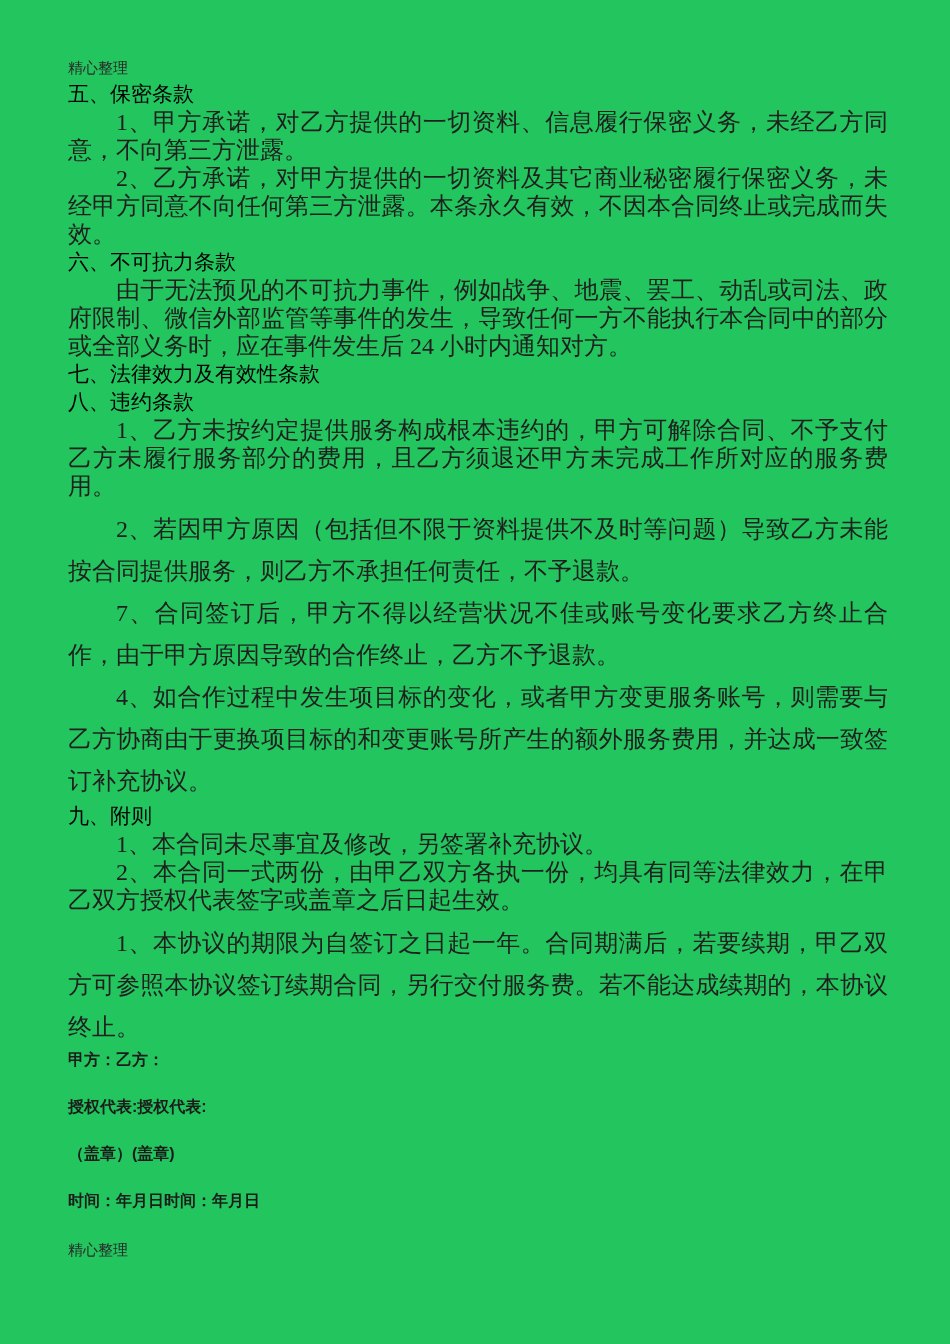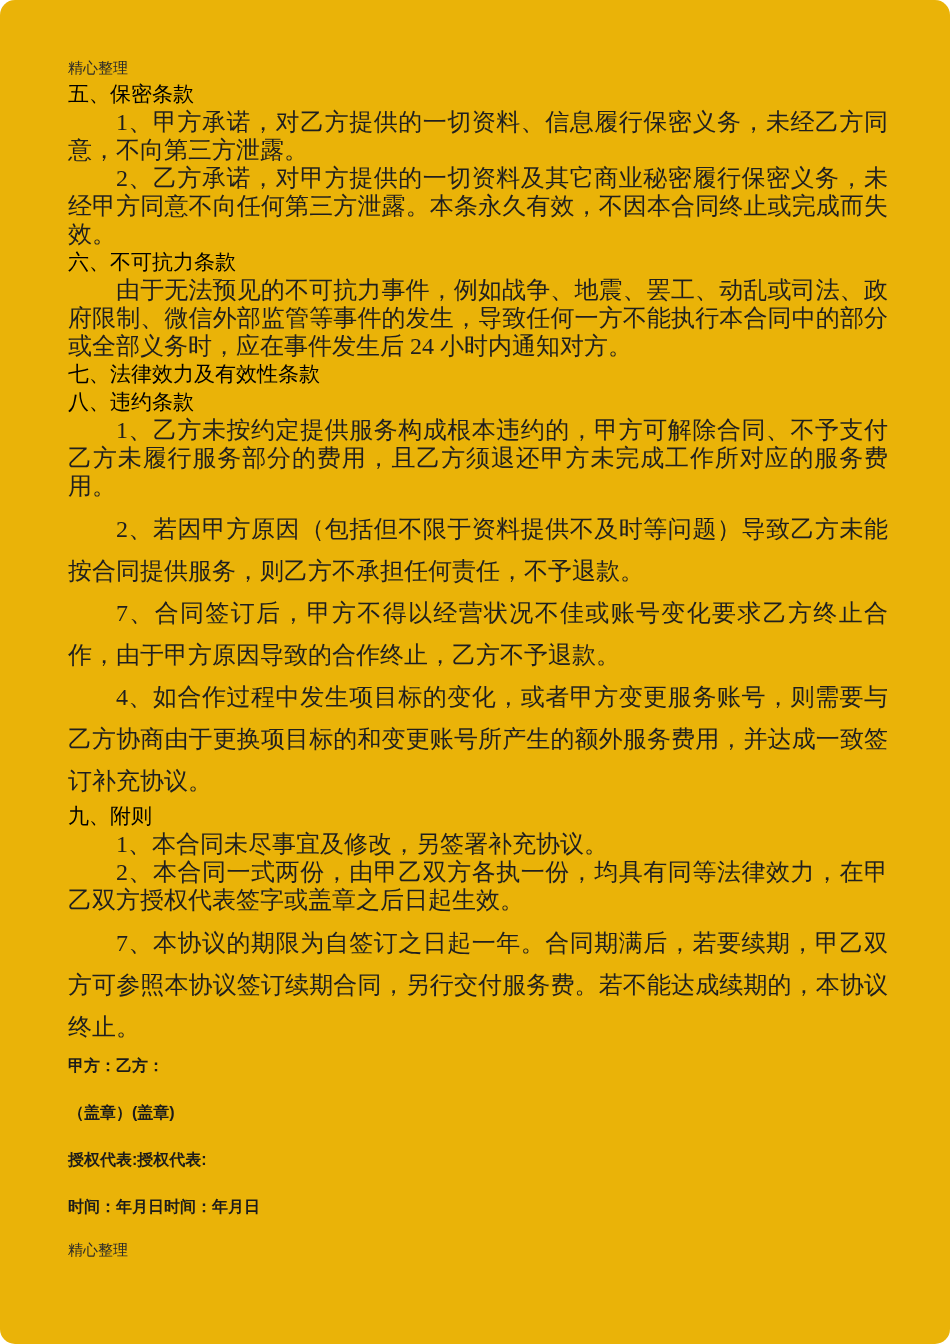--- a/index.html
+++ b/index.html
@@ -5,26 +5,25 @@
   html, body {
     margin: 0;
     padding: 0;
     background: #ffffff;
   }
   .page {
     position: relative;
     width: 950px;
     height: 1344px;
     margin: 0 auto;
-    background: #eab308;
+    background: #22c55e;
     box-sizing: border-box;
     padding: 56px 62px 0 68px;
     overflow: hidden;
     color: #1f1f1f;
-    border-radius: 15px;
   }
   .header-note {
     font-family: "Liberation Serif", "DejaVu Serif", serif;
     font-size: 15px;
     line-height: 24px;
     color: #2a2a2a;
   }
   .section-heading {
     margin: 0;
     font-family: "Liberation Sans", "DejaVu Sans", sans-serif;
@@ -51,21 +50,21 @@
   }
   .sig-line {
     margin: 28px 0 0 0;
     font-family: "Liberation Sans", "DejaVu Sans", sans-serif;
     font-weight: bold;
     font-size: 16px;
     line-height: 19px;
     color: #1b1b1b;
   }
   .sig-line.first {
-    margin-top: 8px;
+    margin-top: 2px;
   }
   .footer-note {
     position: absolute;
     left: 68px;
     top: 1240px;
     font-family: "Liberation Serif", "DejaVu Serif", serif;
     font-size: 15px;
     line-height: 20px;
     color: #2a2a2a;
   }
@@ -88,22 +87,22 @@
 
   <h2 class="section-heading">八、违约条款</h2>
   <p class="para">1、乙方未按约定提供服务构成根本违约的，甲方可解除合同、不予支付乙方未履行服务部分的费用，且乙方须退还甲方未完成工作所对应的服务费用。</p>
   <p class="para spaced">2、若因甲方原因（包括但不限于资料提供不及时等问题）导致乙方未能按合同提供服务，则乙方不承担任何责任，不予退款。</p>
   <p class="para spaced">7、合同签订后，甲方不得以经营状况不佳或账号变化要求乙方终止合作，由于甲方原因导致的合作终止，乙方不予退款。</p>
   <p class="para spaced">4、如合作过程中发生项目标的变化，或者甲方变更服务账号，则需要与乙方协商由于更换项目标的和变更账号所产生的额外服务费用，并达成一致签订补充协议。</p>
 
   <h2 class="section-heading">九、附则</h2>
   <p class="para">1、本合同未尽事宜及修改，另签署补充协议。</p>
   <p class="para">2、本合同一式两份，由甲乙双方各执一份，均具有同等法律效力，在甲乙双方授权代表签字或盖章之后日起生效。</p>
-  <p class="para spaced">7、本协议的期限为自签订之日起一年。合同期满后，若要续期，甲乙双方可参照本协议签订续期合同，另行交付服务费。若不能达成续期的，本协议终止。</p>
+  <p class="para spaced">1、本协议的期限为自签订之日起一年。合同期满后，若要续期，甲乙双方可参照本协议签订续期合同，另行交付服务费。若不能达成续期的，本协议终止。</p>
 
   <p class="sig-line first">甲方：乙方：</p>
+  <p class="sig-line">授权代表:授权代表:</p>
   <p class="sig-line">（盖章）(盖章)</p>
-  <p class="sig-line">授权代表:授权代表:</p>
   <p class="sig-line">时间：年月日时间：年月日</p>
 
   <div class="footer-note">精心整理</div>
 
 </div>
 
 </body></html>

